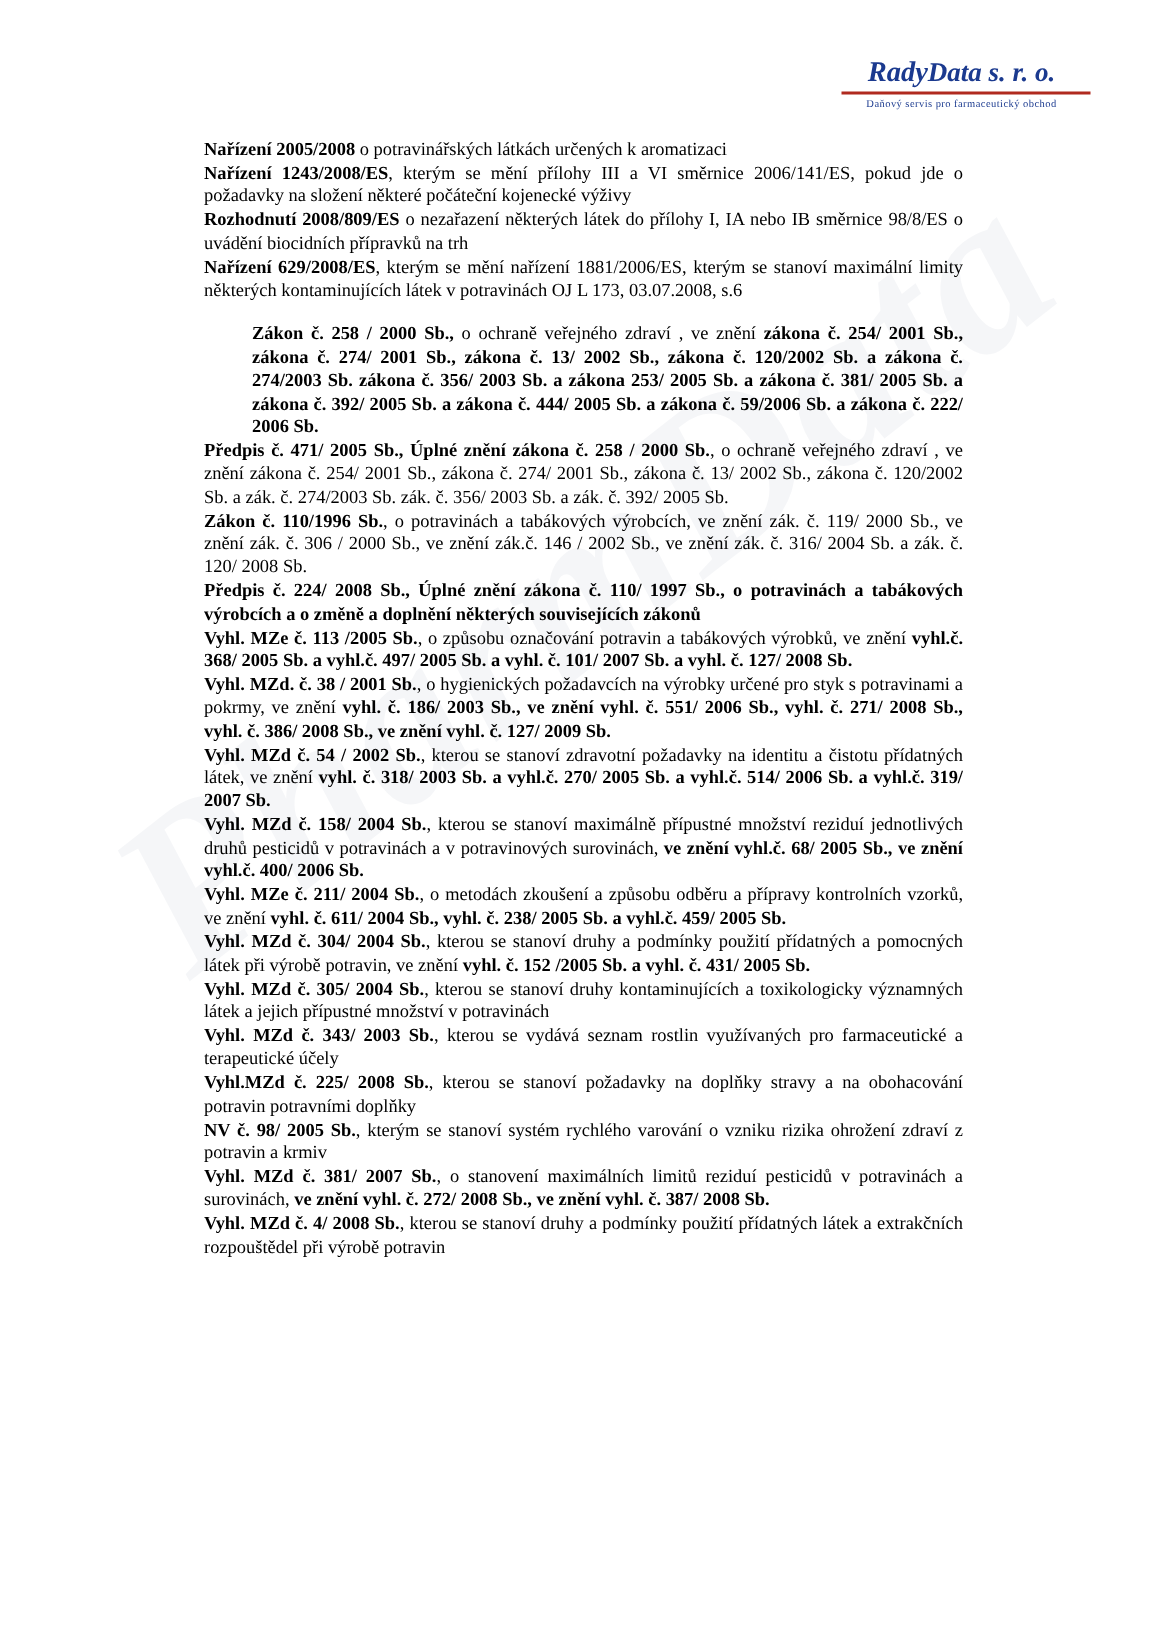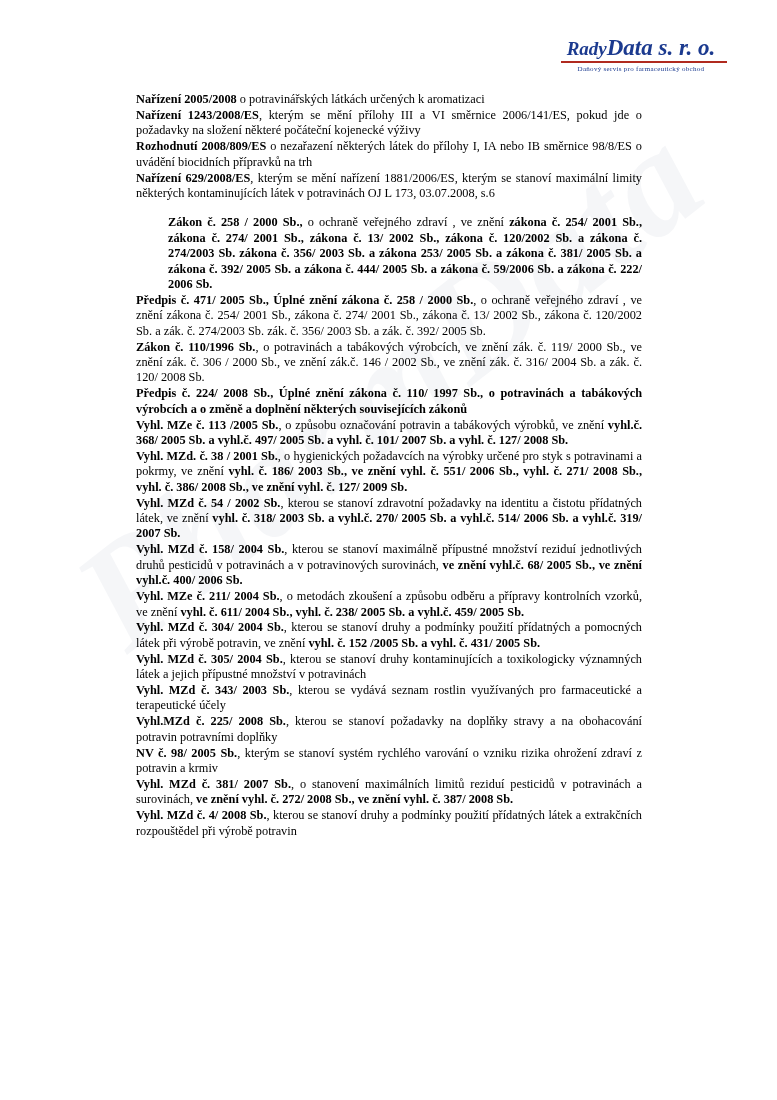--- a/index.html
+++ b/index.html
@@ -47,21 +47,21 @@
     font-family: "Liberation Serif", serif;
     font-style: italic;
     font-weight: bold;
     color: #1b3a8f;
     font-size: 19px;
     line-height: 20px;
     letter-spacing: 0px;
     white-space: nowrap;
   }
   .logo .logo-main .big {
-    font-size: 23px;
+    font-size: 18px;
   }
   .logo .logo-rule {
     height: 2px;
     background: #b02a1f;
     margin: 2px 4px 2px 10px;
   }
   .logo .logo-sub {
     font-family: "Liberation Serif", serif;
     font-size: 7px;
     color: #1b3a8f;

